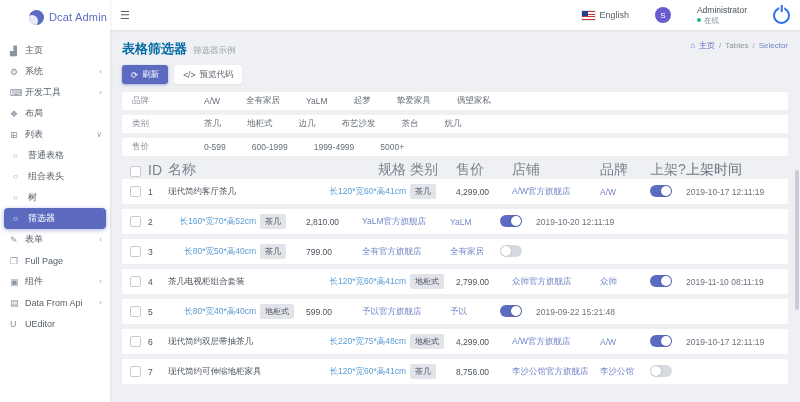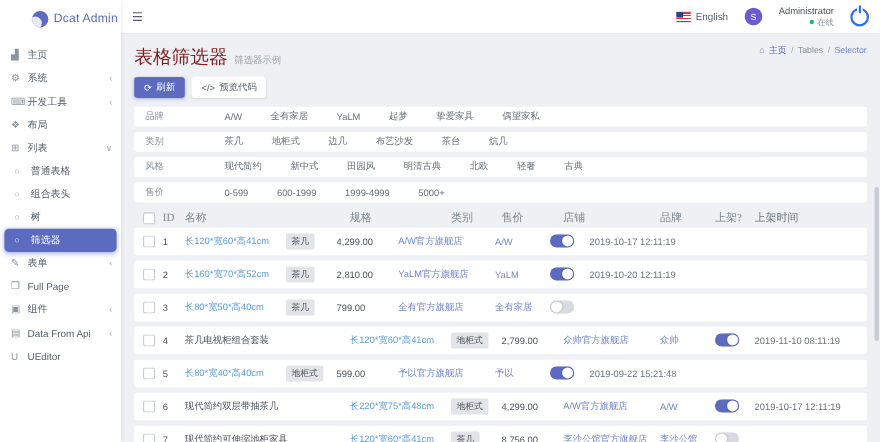--- a/index.html
+++ b/index.html
@@ -21,62 +21,62 @@
   .side-item.sub{padding-left:13px;}
   .side-item.sub .ic{font-size:8px;}
   .side-item.active{background:#5c6bc0;color:#fff;border-radius:4px;margin:0 4px;padding-left:9px;
                     box-shadow:0 1px 4px rgba(92,107,192,.5);}
   .side-item.active .ic{color:#fff;}
 
   
   .topbar{position:absolute;left:110px;right:0;top:0;height:30px;background:#fff;z-index:2;
           box-shadow:0 1px 2px rgba(0,0,0,.06);display:flex;align-items:center;padding:0 10px;box-sizing:border-box;}
   .hamburger{font-size:11px;color:#555e68;cursor:pointer;}
-  .topbar-right{margin-left:auto;display:flex;align-items:center;gap:15px;}
+  .topbar-right{margin-left:auto;display:flex;align-items:center;gap:26px;}
   .lang{display:flex;align-items:center;gap:4px;cursor:pointer;color:#555e68;}
   .flag{width:13px;height:9px;background:repeating-linear-gradient(#c33 0 1.3px,#fff 1.3px 2.6px);position:relative;box-shadow:0 0 0 .5px #ccc;}
   .flag::after{content:'';position:absolute;left:0;top:0;width:6px;height:5px;background:#27408b;}
   .avatar{width:16px;height:16px;border-radius:50%;background:#6a5bd0;color:#fff;display:flex;align-items:center;justify-content:center;font-size:8px;cursor:pointer;}
-  .userbox{display:flex;flex-direction:column;align-items:flex-end;line-height:1.2;cursor:pointer;}
+  .userbox{display:flex;flex-direction:column;line-height:1.2;cursor:pointer;}
   .username{color:#4a525b;font-size:8.5px;}
   .online{display:flex;align-items:center;gap:3px;color:#8a929b;font-size:7.5px;}
   .dot{width:4px;height:4px;border-radius:50%;background:#21b978;}
   .power{width:13px;height:13px;border:2.5px solid #2f6fed;border-radius:50%;position:relative;cursor:pointer;}
   .power::after{content:'';position:absolute;top:-4px;left:50%;transform:translateX(-50%);width:2.5px;height:7px;background:#2f6fed;box-shadow:0 0 0 1.5px #fff;}
 
   
   .content{position:absolute;left:110px;top:30px;right:0;bottom:0;padding:10px 12px 0;box-sizing:border-box;}
   .page-head{display:flex;align-items:flex-start;}
   .title-group{display:flex;align-items:baseline;gap:6px;}
-  .page-title{font-size:17px;font-weight:normal;color:#7f1d1d;}
+  .page-title{font-size:13px;font-weight:bold;color:#0369a1;}
   .page-subtitle{font-size:8.5px;color:#9aa2ac;}
   .breadcrumb{margin-left:auto;font-size:8px;color:#9aa2ac;display:flex;align-items:center;gap:4px;}
   .breadcrumb .bc-home{color:#5c6bc0;}
   .breadcrumb .bc-link{color:#5c6bc0;cursor:pointer;}
   .breadcrumb .bc-mid{color:#8a929b;cursor:pointer;}
   .breadcrumb .bc-cur{color:#7386c9;}
 
   .toolbar{margin-top:7px;display:flex;gap:6px;}
   .btn{display:inline-flex;align-items:center;gap:4px;height:19px;padding:0 9px;border-radius:3px;
        font-size:8.5px;cursor:pointer;border:none;}
   .btn-primary{background:#5c6bc0;color:#fff;box-shadow:0 1px 3px rgba(92,107,192,.5);}
   .btn-white{background:#fff;color:#586069;box-shadow:0 1px 2px rgba(0,0,0,.08);}
 
   .filters{margin-top:8px;}
   .f-row{background:#fff;height:18px;display:flex;align-items:center;padding:0 10px;margin-bottom:5px;
          border-radius:2px;font-size:8.5px;color:#666e78;}
   .f-label{width:72px;color:#8a929b;flex:0 0 72px;}
   .f-opt{margin-right:26px;cursor:pointer;white-space:nowrap;}
 
   
-  .t-head{display:flex;align-items:center;height:18px;padding:0 8px;color:#7c858e;font-size:10px;font-family:Liberation Serif, serif;}
+  .t-head{display:flex;align-items:center;height:18px;padding:0 8px;color:#7c858e;font-size:14px;}
   .t-row{display:flex;align-items:center;background:#fff;height:25px;margin-bottom:5px;padding:0 8px;
          border-radius:2px;font-size:8.5px;color:#4a525b;}
   .cell{flex:0 0 auto;overflow:hidden;white-space:nowrap;box-sizing:border-box;padding-right:4px;}
-  .c-cb{width:18px;}  .c-id{width:20px;}  .c-name{width:150px;}  .c-spec{width:92px;color:#5b9bd5;}
+  .c-cb{width:18px;}  .c-id{width:20px;}  .c-name{width:150px;}  .c-spec{width:92px;color:#5b9bd5;text-align:right;}
   .c-cat{width:46px;} .c-price{width:56px;} .c-shop{width:88px;} .c-brand{width:50px;}
   .c-on{width:36px;}  .c-time{flex:1 1 aupx;width:auto;color:#6b737d;}
   .t-head .c-spec{color:#7c858e;}
   .cb{display:inline-block;width:9px;height:9px;border:1px solid #c6cad2;border-radius:2px;background:#fff;cursor:pointer;vertical-align:middle;}
   .badge{display:inline-block;background:#e3e4ea;color:#4a525b;border-radius:2px;padding:2px 5px;font-size:8px;}
   .link{color:#7386c9;cursor:pointer;text-align:right;}
   .switch{display:inline-block;width:22px;height:12px;border-radius:7px;position:relative;cursor:pointer;}
   .switch.on{background:#5c6bc0;}
   .switch.off{background:#d8dae1;}
   .knob{position:absolute;top:1px;width:10px;height:10px;border-radius:50%;background:#fff;box-shadow:0 0 2px rgba(0,0,0,.25);}
@@ -221,30 +221,20 @@
         <div class="f-row">
           <span class="f-label">类别</span>
           <span class="f-opt">茶几</span>
           <span class="f-opt">地柜式</span>
           <span class="f-opt">边几</span>
           <span class="f-opt">布艺沙发</span>
           <span class="f-opt">茶台</span>
           <span class="f-opt">炕几</span>
         </div>
         <div class="f-row">
-          <span class="f-label">风格</span>
-          <span class="f-opt">现代简约</span>
-          <span class="f-opt">新中式</span>
-          <span class="f-opt">田园风</span>
-          <span class="f-opt">明清古典</span>
-          <span class="f-opt">北欧</span>
-          <span class="f-opt">轻奢</span>
-          <span class="f-opt">古典</span>
-        </div>
-        <div class="f-row">
           <span class="f-label">售价</span>
           <span class="f-opt">0-599</span>
           <span class="f-opt">600-1999</span>
           <span class="f-opt">1999-4999</span>
           <span class="f-opt">5000+</span>
         </div>
       </div>
 
     <div class="t-head">
         <span class="cell c-cb"><span class="cb"></span></span>
@@ -255,20 +245,21 @@
         <span class="cell c-price">售价</span>
         <span class="cell c-shop">店铺</span>
         <span class="cell c-brand">品牌</span>
         <span class="cell c-on">上架?</span>
         <span class="cell c-time">上架时间</span>
       </div>
     <div>
         <div class="t-row">
           <span class="cell c-cb"><span class="cb"></span></span>
           <span class="cell c-id">1</span>
+          <span class="cell c-name">现代简约客厅茶几</span>
           <span class="cell c-spec">长120*宽60*高41cm</span>
           <span class="cell c-cat"><span class="badge">茶几</span></span>
           <span class="cell c-price">4,299.00</span>
           <span class="cell c-shop"><span class="link">A/W官方旗舰店</span></span>
           <span class="cell c-brand"><span class="link">A/W</span></span>
           <span class="cell c-on"><span class="switch on"><span class="knob"></span></span></span>
           <span class="cell c-time">2019-10-17 12:11:19</span>
         </div>
         <div class="t-row">
           <span class="cell c-cb"><span class="cb"></span></span>

